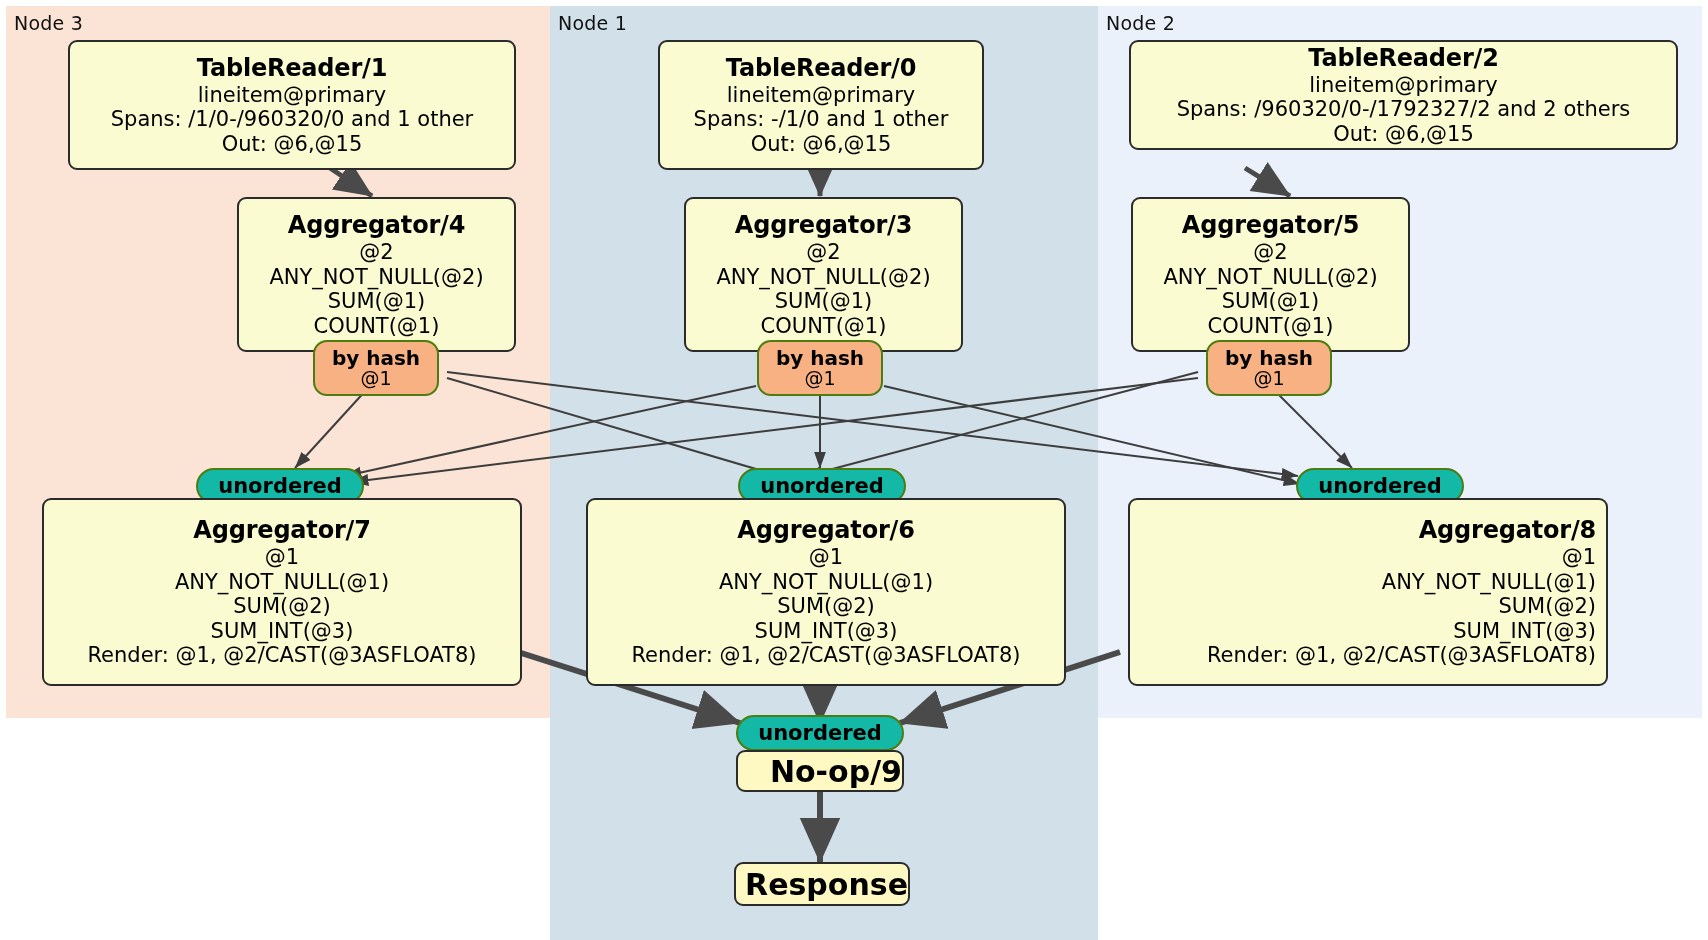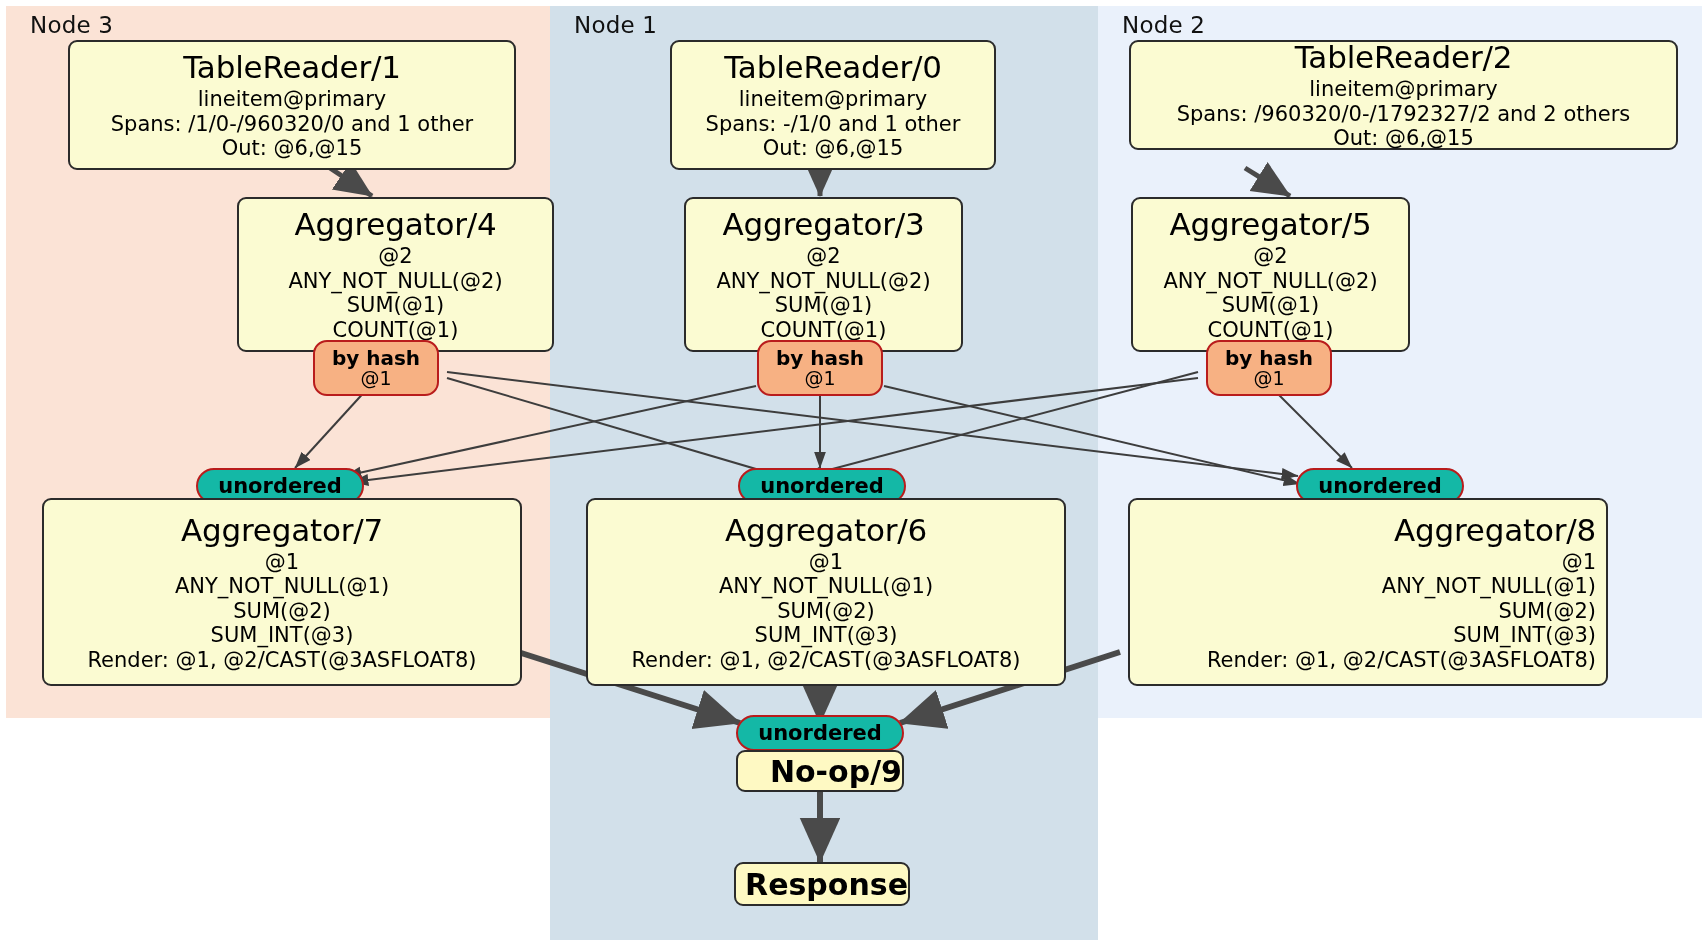--- a/index.html
+++ b/index.html
@@ -6,45 +6,45 @@
   body{
     width:1708px;height:940px;position:relative;overflow:hidden;
     font-family:"DejaVu Sans","Liberation Sans",sans-serif;
     -webkit-font-smoothing:antialiased;
   }
   #stage{position:absolute;left:0;top:0;width:1708px;height:940px;}
 
   
   .panel{position:absolute;box-sizing:border-box;}
   .panel-label{
-    position:absolute;left:24px;top:6px;
-    font-size:23px;color:#111;letter-spacing:0.2px;
+    position:absolute;left:8px;top:6px;
+    font-size:19px;color:#111;letter-spacing:0.2px;
     font-family:"DejaVu Sans","Liberation Sans",sans-serif;
   }
   #panel-node3{left:6px;  top:6px;  width:544px; height:712px; background:#fbe3d6;}
   #panel-node1{left:550px;top:6px;  width:548px; height:934px; background:#d2e0ea;}
   #panel-node2{left:1098px;top:6px; width:604px; height:712px; background:#eaf1fb;}
 
   
   #edges{position:absolute;left:0;top:0;width:1708px;height:940px;pointer-events:none;}
 
   
   .box{
     position:absolute;box-sizing:border-box;
     background:#fbfbd2;border:2px solid #2b2b2b;border-radius:9px;
     text-align:center;color:#000;
     display:flex;flex-direction:column;justify-content:center;
     padding:5px 10px;
   }
-  .box .title{font-weight:normal;font-size:31px;line-height:1.22;letter-spacing:-0.2px;}
+  .box .title{font-weight:bold;font-size:24px;line-height:1.22;letter-spacing:-0.2px;}
   .box .line{font-size:21px;line-height:1.17;white-space:nowrap;}
 
   .pill{
     position:absolute;box-sizing:border-box;
-    border:2px solid #b91c1c;border-radius:22px;
+    border:2px solid #4d7c0f;border-radius:22px;
     display:flex;flex-direction:column;align-items:center;justify-content:center;
     text-align:center;color:#000;
   }
   .pill.hash{background:#f7b183;border-radius:14px;}
   .pill.hash .t{font-weight:bold;font-size:20px;line-height:1.05;}
   .pill.hash .s{font-size:19px;line-height:1.05;}
   .pill.unordered{background:#14b8a6;}
   .pill.unordered .t{font-weight:bold;font-size:21px;line-height:1;}
 
   .small-box{
@@ -103,35 +103,35 @@
     <path d="M 820,790 L 820,862" stroke="#4a4a4a" stroke-width="6" fill="none" marker-end="url(#ah)"></path>
   </svg>
 
   <div class="box" id="tr1" style="left:68px;top:40px;width:448px;height:130px;">
     <div class="title">TableReader/1</div>
     <div class="line">lineitem@primary</div>
     <div class="line">Spans: /1/0-/960320/0 and 1 other</div>
     <div class="line">Out: @6,@15</div>
   </div>
 
-  <div class="box" id="tr0" style="left:658px;top:40px;width:326px;height:130px;margin-left:12px;">
+  <div class="box" id="tr0" style="left:658px;top:40px;width:326px;height:130px;">
     <div class="title">TableReader/0</div>
     <div class="line">lineitem@primary</div>
     <div class="line">Spans: -/1/0 and 1 other</div>
     <div class="line">Out: @6,@15</div>
   </div>
 
   <div class="box" id="tr2" style="left:1129px;top:40px;width:549px;height:110px;">
     <div class="title">TableReader/2</div>
     <div class="line">lineitem@primary</div>
     <div class="line">Spans: /960320/0-/1792327/2 and 2 others</div>
     <div class="line">Out: @6,@15</div>
   </div>
 
-  <div class="box" id="agg4" style="left:237px;top:197px;width:317px;height:155px;">
+  <div class="box" id="agg4" style="left:237px;top:197px;width:279px;height:155px;">
     <div class="title">Aggregator/4</div>
     <div class="line">@2</div>
     <div class="line">ANY_NOT_NULL(@2)</div>
     <div class="line">SUM(@1)</div>
     <div class="line">COUNT(@1)</div>
   </div>
 
   <div class="box" id="agg3" style="left:684px;top:197px;width:279px;height:155px;">
     <div class="title">Aggregator/3</div>
     <div class="line">@2</div>

